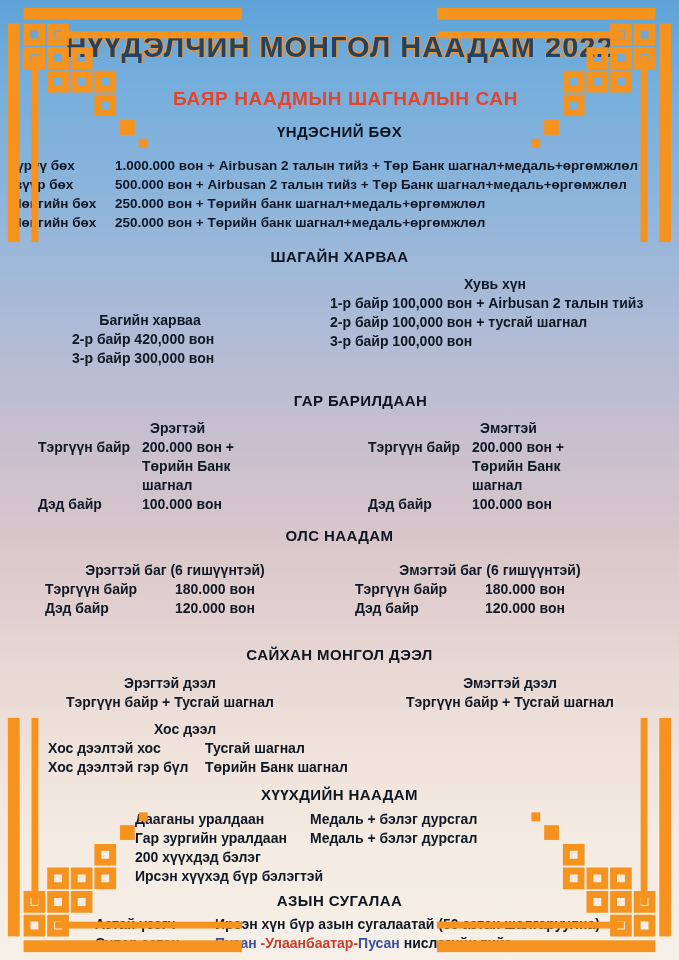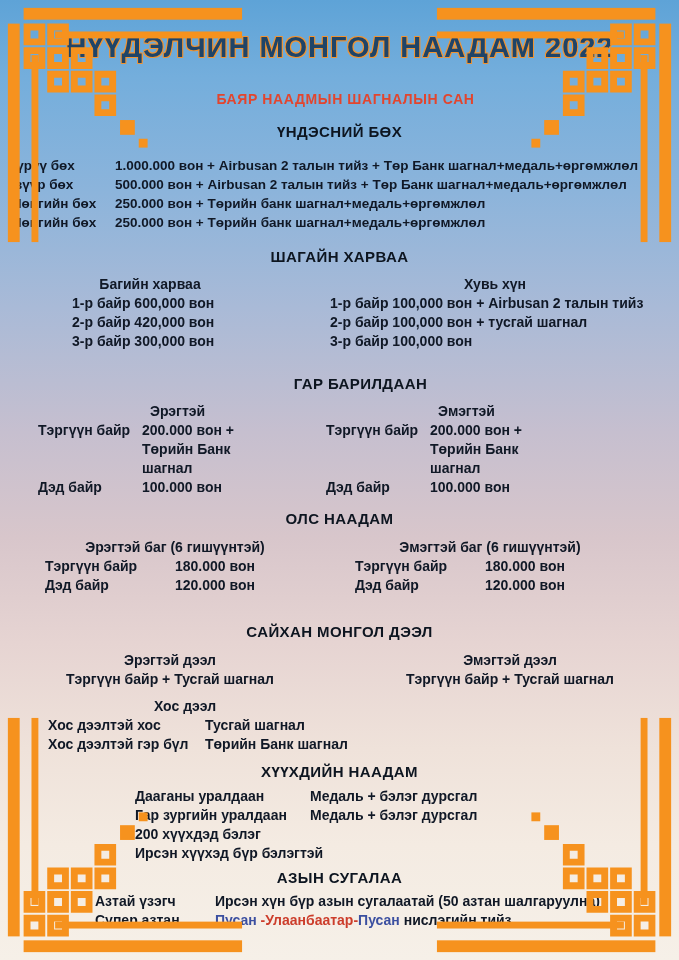--- a/index.html
+++ b/index.html
@@ -18,49 +18,49 @@
   .corner.bl{bottom:0;left:0;transform:scaleY(-1);}
   .corner.br{bottom:0;right:0;transform:scale(-1,-1);}
 
   .title{
     margin:0;padding-top:30px;text-align:center;
     font-size:29px;line-height:34px;letter-spacing:1px;color:#1F4468;
     text-shadow:-1px -1px 0 #EF9433,1px -1px 0 #EF9433,-1px 1px 0 #EF9433,1px 1px 0 #EF9433;
   }
   .subtitle{
     margin:24px 0 0 12px;text-align:center;
-    font-size:14px;line-height:22px;letter-spacing:.6px;color:#E2452E;
+    font-size:19px;line-height:22px;letter-spacing:.6px;color:#E2452E;
   }
   .sec-h{
     text-align:center;font-size:15px;line-height:17px;
     letter-spacing:.4px;color:#0D1520;
   }
   .body-txt{font-size:14px;line-height:19px;}
   .krow{display:flex;}
   .krow .lbl{flex:0 0 auto;}
   .cols{display:flex;}
   .c-head{text-align:center;}
   .nowrap{white-space:nowrap;}
 
   
   .s1-rows{margin:16px 0 0 8px;font-size:13.5px;line-height:19px;}
   .s1-rows .lbl{width:107px;}
   
   .s2{margin-top:10px;}
-  .s2 .colL{margin-left:40px;width:220px;}
+  .s2 .colL{margin-left:40px;width:220px;margin-top:36px;}
   .s2 .colL .line{padding-left:32px;}
   .s2 .colR{margin-left:70px;width:330px;}
   
   .s3{margin-top:10px;}
   .s3 .colL{margin-left:38px;width:230px;}
-  .s3 .colR{margin-left:58px;width:230px;}
+  .s3 .colR{margin-left:100px;width:230px;}
   .s3 .c-head{padding-left:112px;text-align:left;}
   .s3 .lbl{width:104px;}
   
-  .s4{margin-top:11px;}
+  .s4{margin-top:17px;}
   .s4 .colL{margin-left:45px;width:260px;}
   .s4 .colR{margin-left:50px;width:270px;}
   .s4 .lbl{width:130px;}
   
   .s5{margin-top:11px;}
   .s5 .colL{margin-left:20px;width:300px;text-align:center;}
   .s5 .colR{margin-left:40px;width:300px;text-align:center;}
   .khos-h{margin:8px 0 0 140px;width:90px;text-align:center;}
   .khos-rows{margin-left:48px;}
   .khos-rows .lbl{width:157px;}
@@ -148,21 +148,20 @@
         <span class="val">250.000 вон + Төрийн банк шагнал+медаль+өргөмжлөл</span>
       </div>
     </div>
   </section>
 
   <section>
     <div class="sec-h mt16">ШАГАЙН ХАРВАА</div>
     <div class="cols s2 body-txt">
       <div class="colL">
         <div class="c-head">Багийн харваа</div>
-        <div class="line">1-р байр 600,000 вон</div>
         <div class="line">2-р байр 420,000 вон</div>
         <div class="line">3-р байр 300,000 вон</div>
       </div>
       <div class="colR">
         <div class="c-head">Хувь хүн</div>
         <div class="line">1-р байр 100,000 вон + Airbusan 2 талын тийз</div>
         <div class="line">2-р байр 100,000 вон + тусгай шагнал</div>
         <div class="line">3-р байр 100,000 вон</div>
       </div>
     </div>

